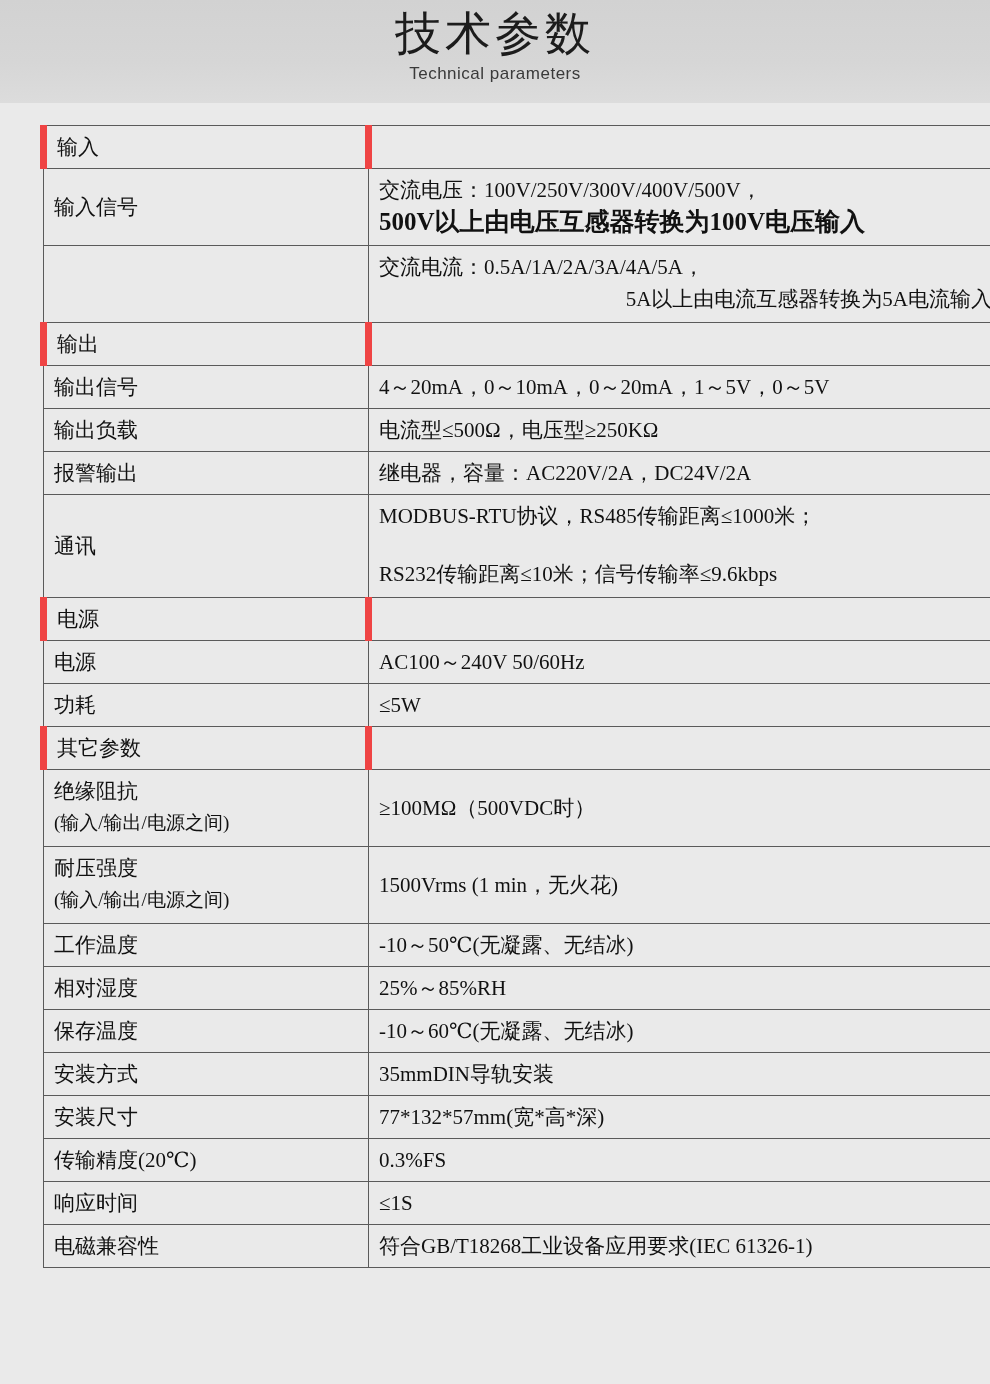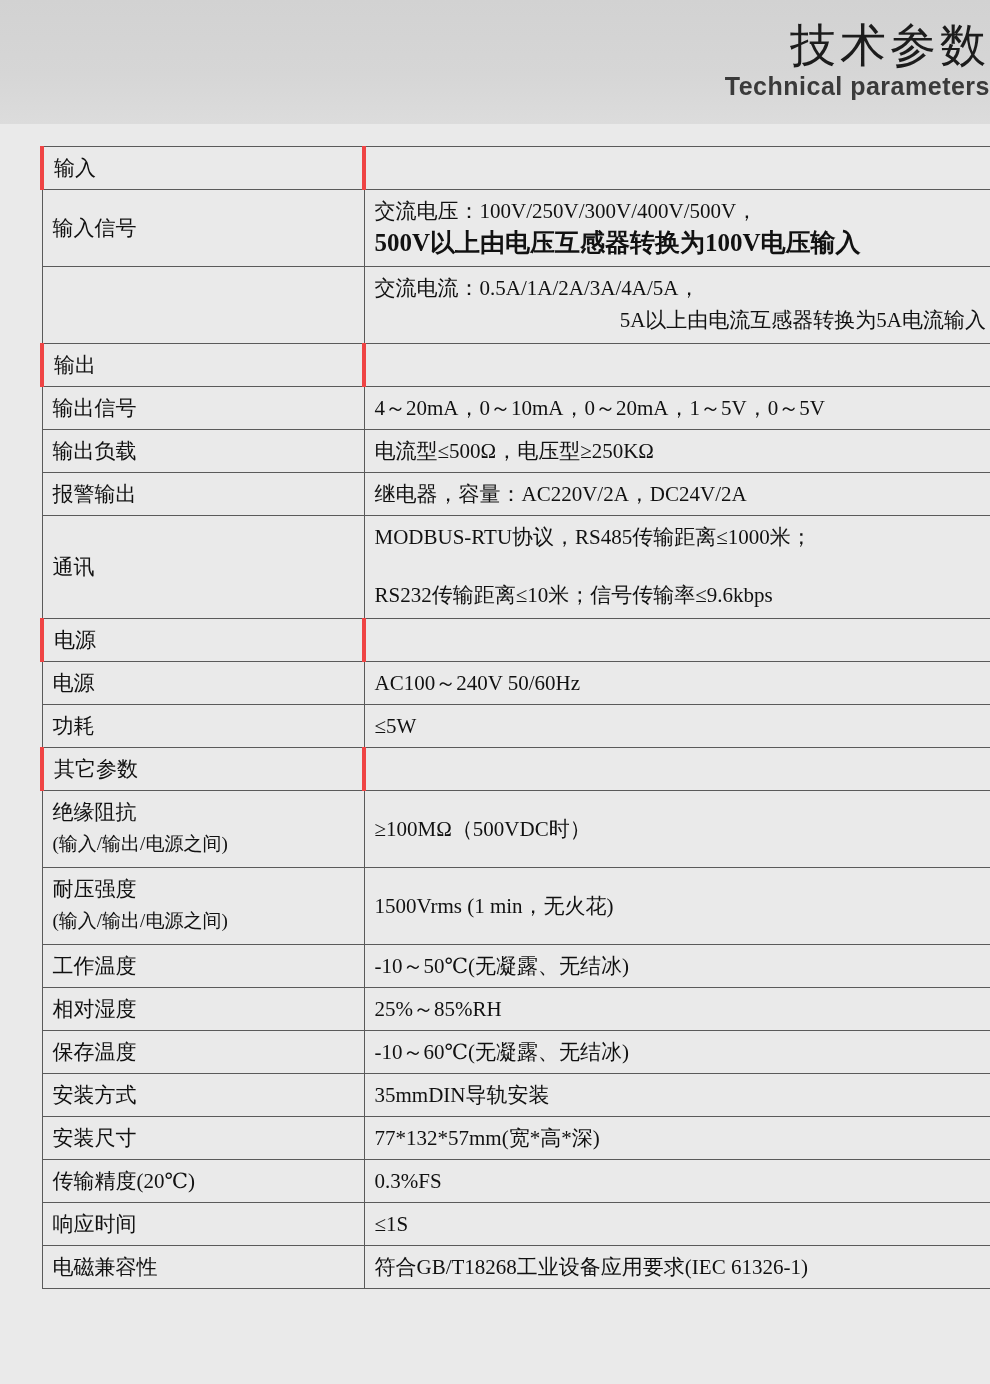--- a/index.html
+++ b/index.html
@@ -13,42 +13,41 @@
     font-family: "Liberation Serif", "DejaVu Serif", serif;
     overflow: hidden;
   }
   .page {
     position: relative;
     width: 990px;
     height: 1384px;
     background: #eaeaea;
   }
   .header {
-    height: 124px;
+    height: 103px;
     background: linear-gradient(to bottom, #d2d2d2 0%, #d6d6d6 60%, #dcdcdc 100%);
-    text-align: right;
-    padding-top: 18px;
+    text-align: center;
+    padding-top: 6px;
     box-sizing: border-box;
   }
   .header-title-cn {
     font-family: "Liberation Sans", "DejaVu Sans", sans-serif;
     font-size: 46px;
     letter-spacing: 4px;
     color: #1c1c1c;
     line-height: 54px;
     font-weight: 400;
   }
   .header-title-en {
     font-family: "Liberation Sans", "DejaVu Sans", sans-serif;
-    font-size: 25px;
+    font-size: 17px;
     color: #3a3a3a;
     letter-spacing: 0.5px;
     margin-top: 2px;
     line-height: 24px;
-    font-weight: bold;
   }
   .table-wrap {
     padding: 22px 40px 0 40px;
     box-sizing: border-box;
   }
   table.spec {
     width: 910px;
     border-collapse: collapse;
     table-layout: fixed;
     background: transparent;
@@ -62,21 +61,21 @@
     line-height: 30px;
     font-family: "Liberation Serif", "DejaVu Serif", serif;
   }
   td.label {
     width: 300px;
   }
   td.value {
     width: 610px;
   }
   tr.section td {
-    border-left: 4px solid #ef4444;
+    border-left: 7px solid #ef4444;
     border-right: 1px solid #5a5a5a;
   }
   .sub {
     display: block;
     font-size: 19px;
     line-height: 34px;
   }
 </style>
 </head>
 <body>

